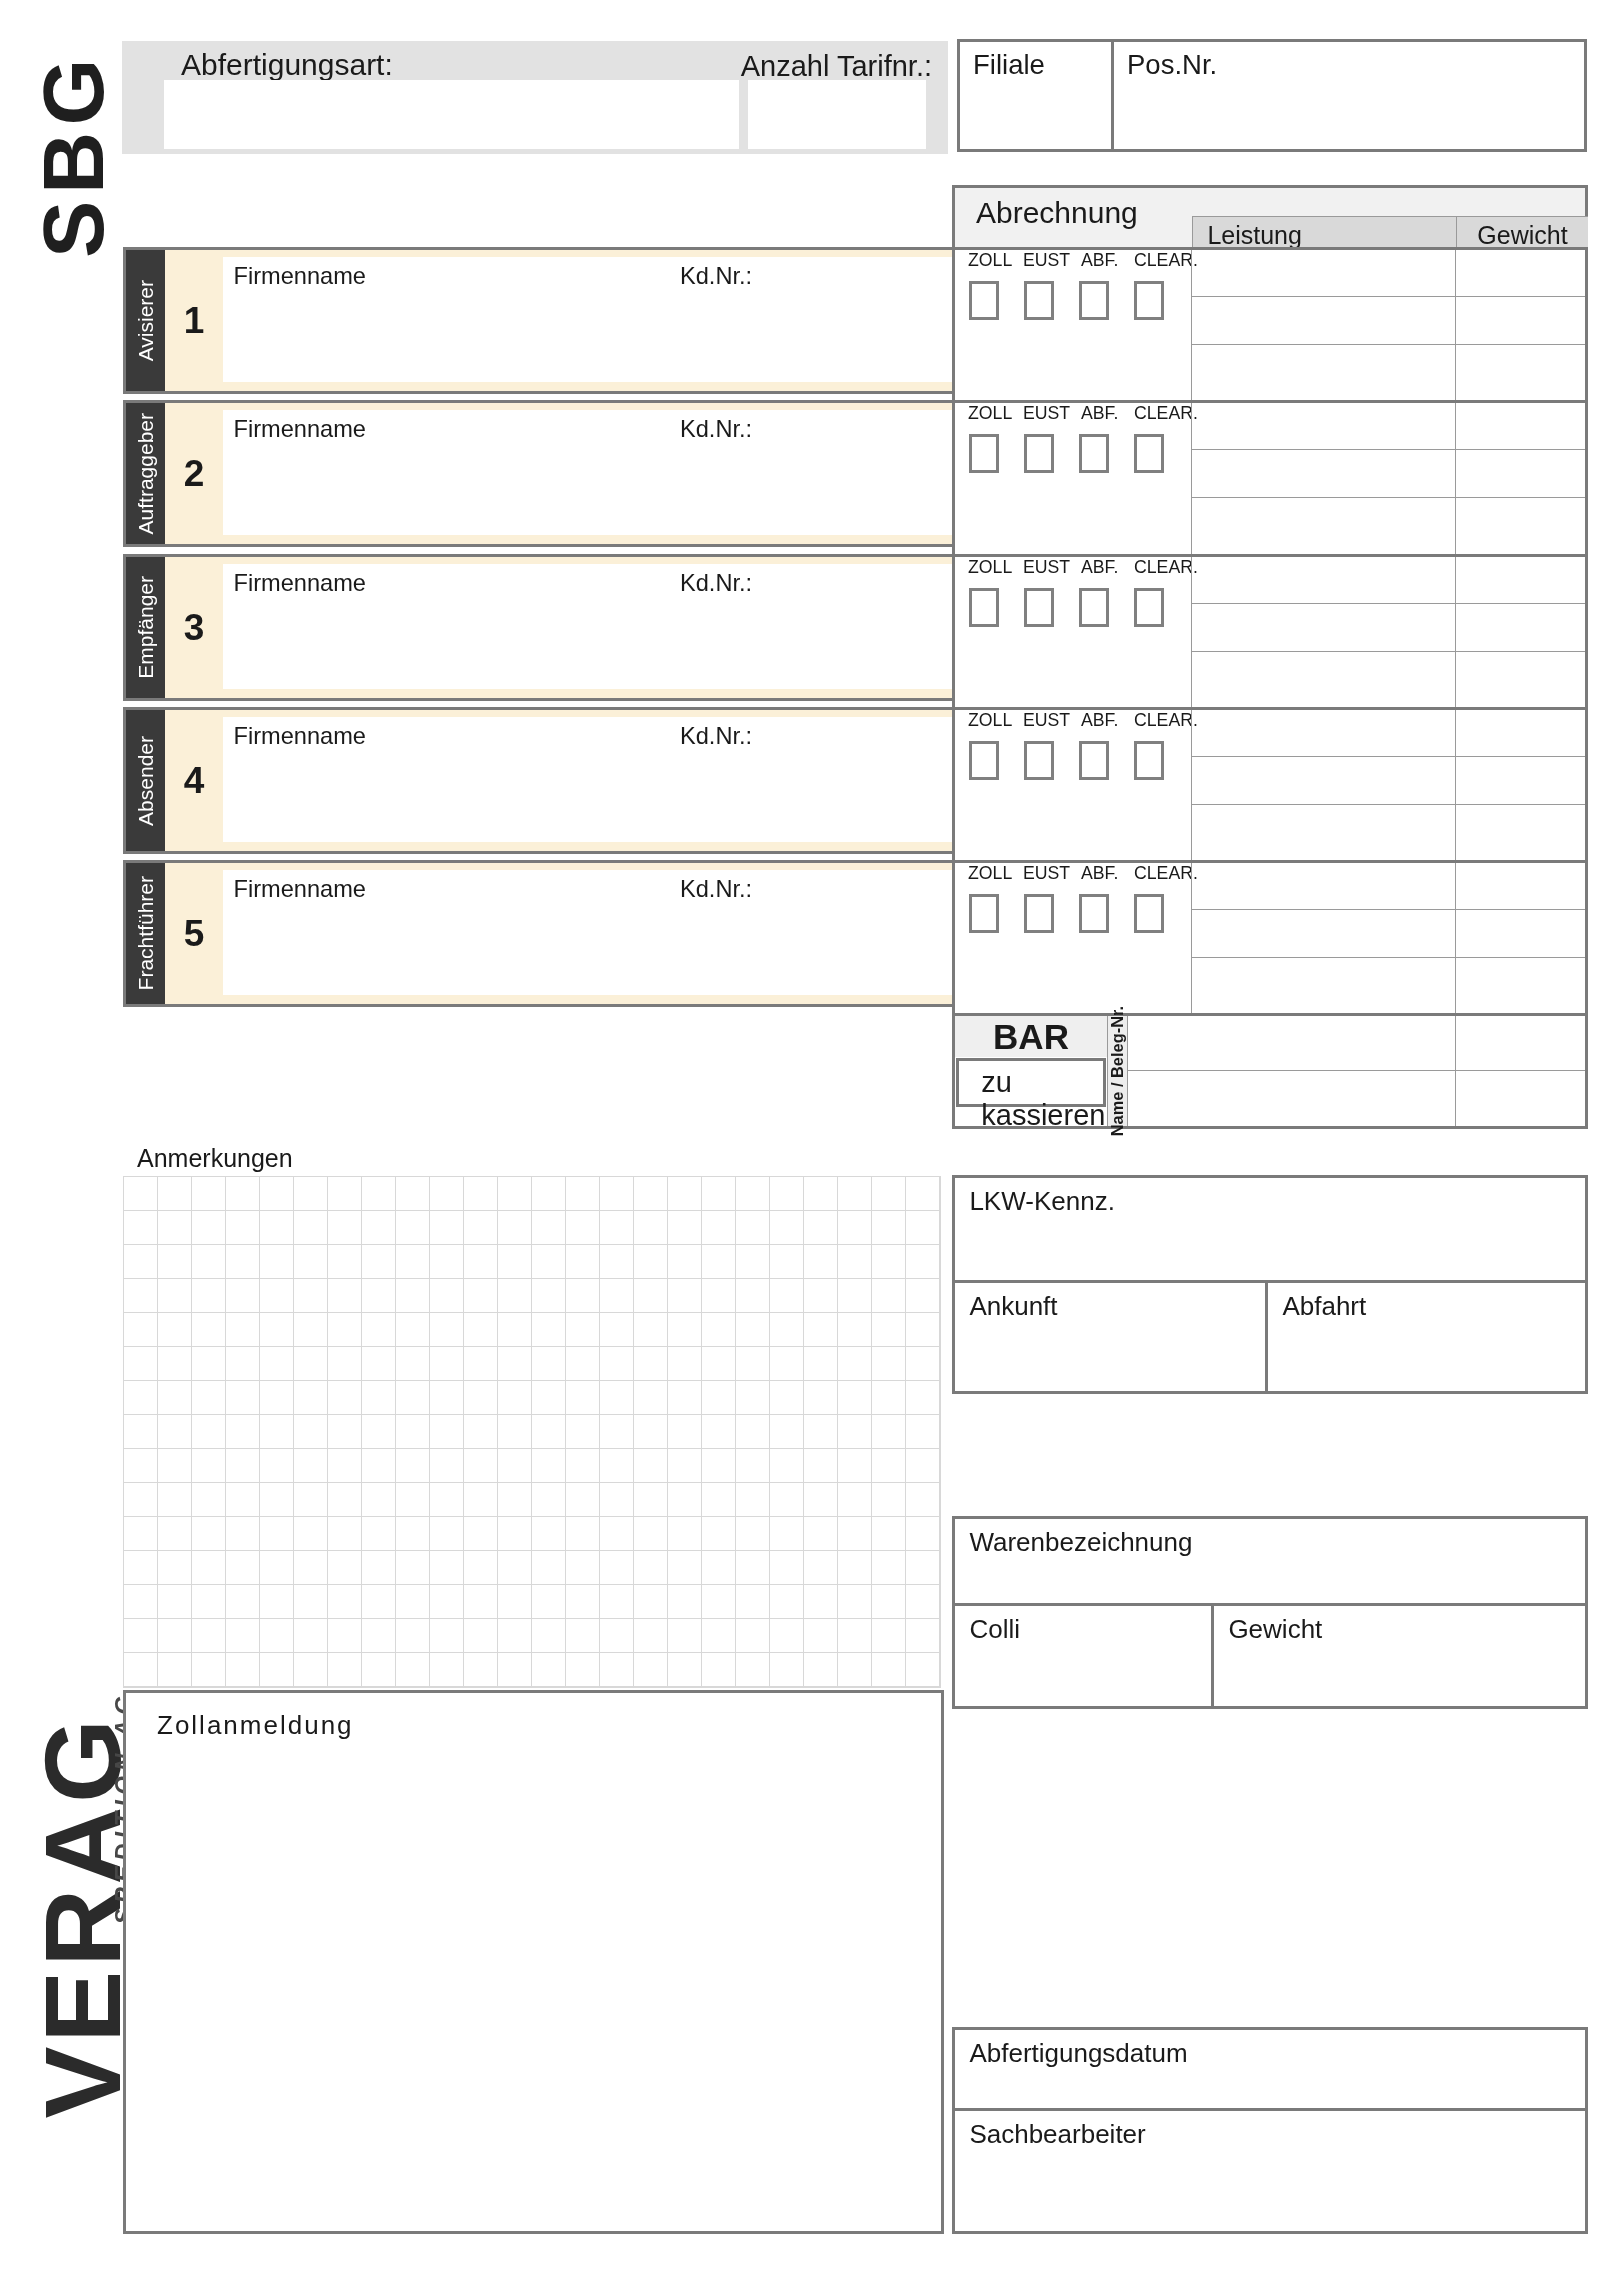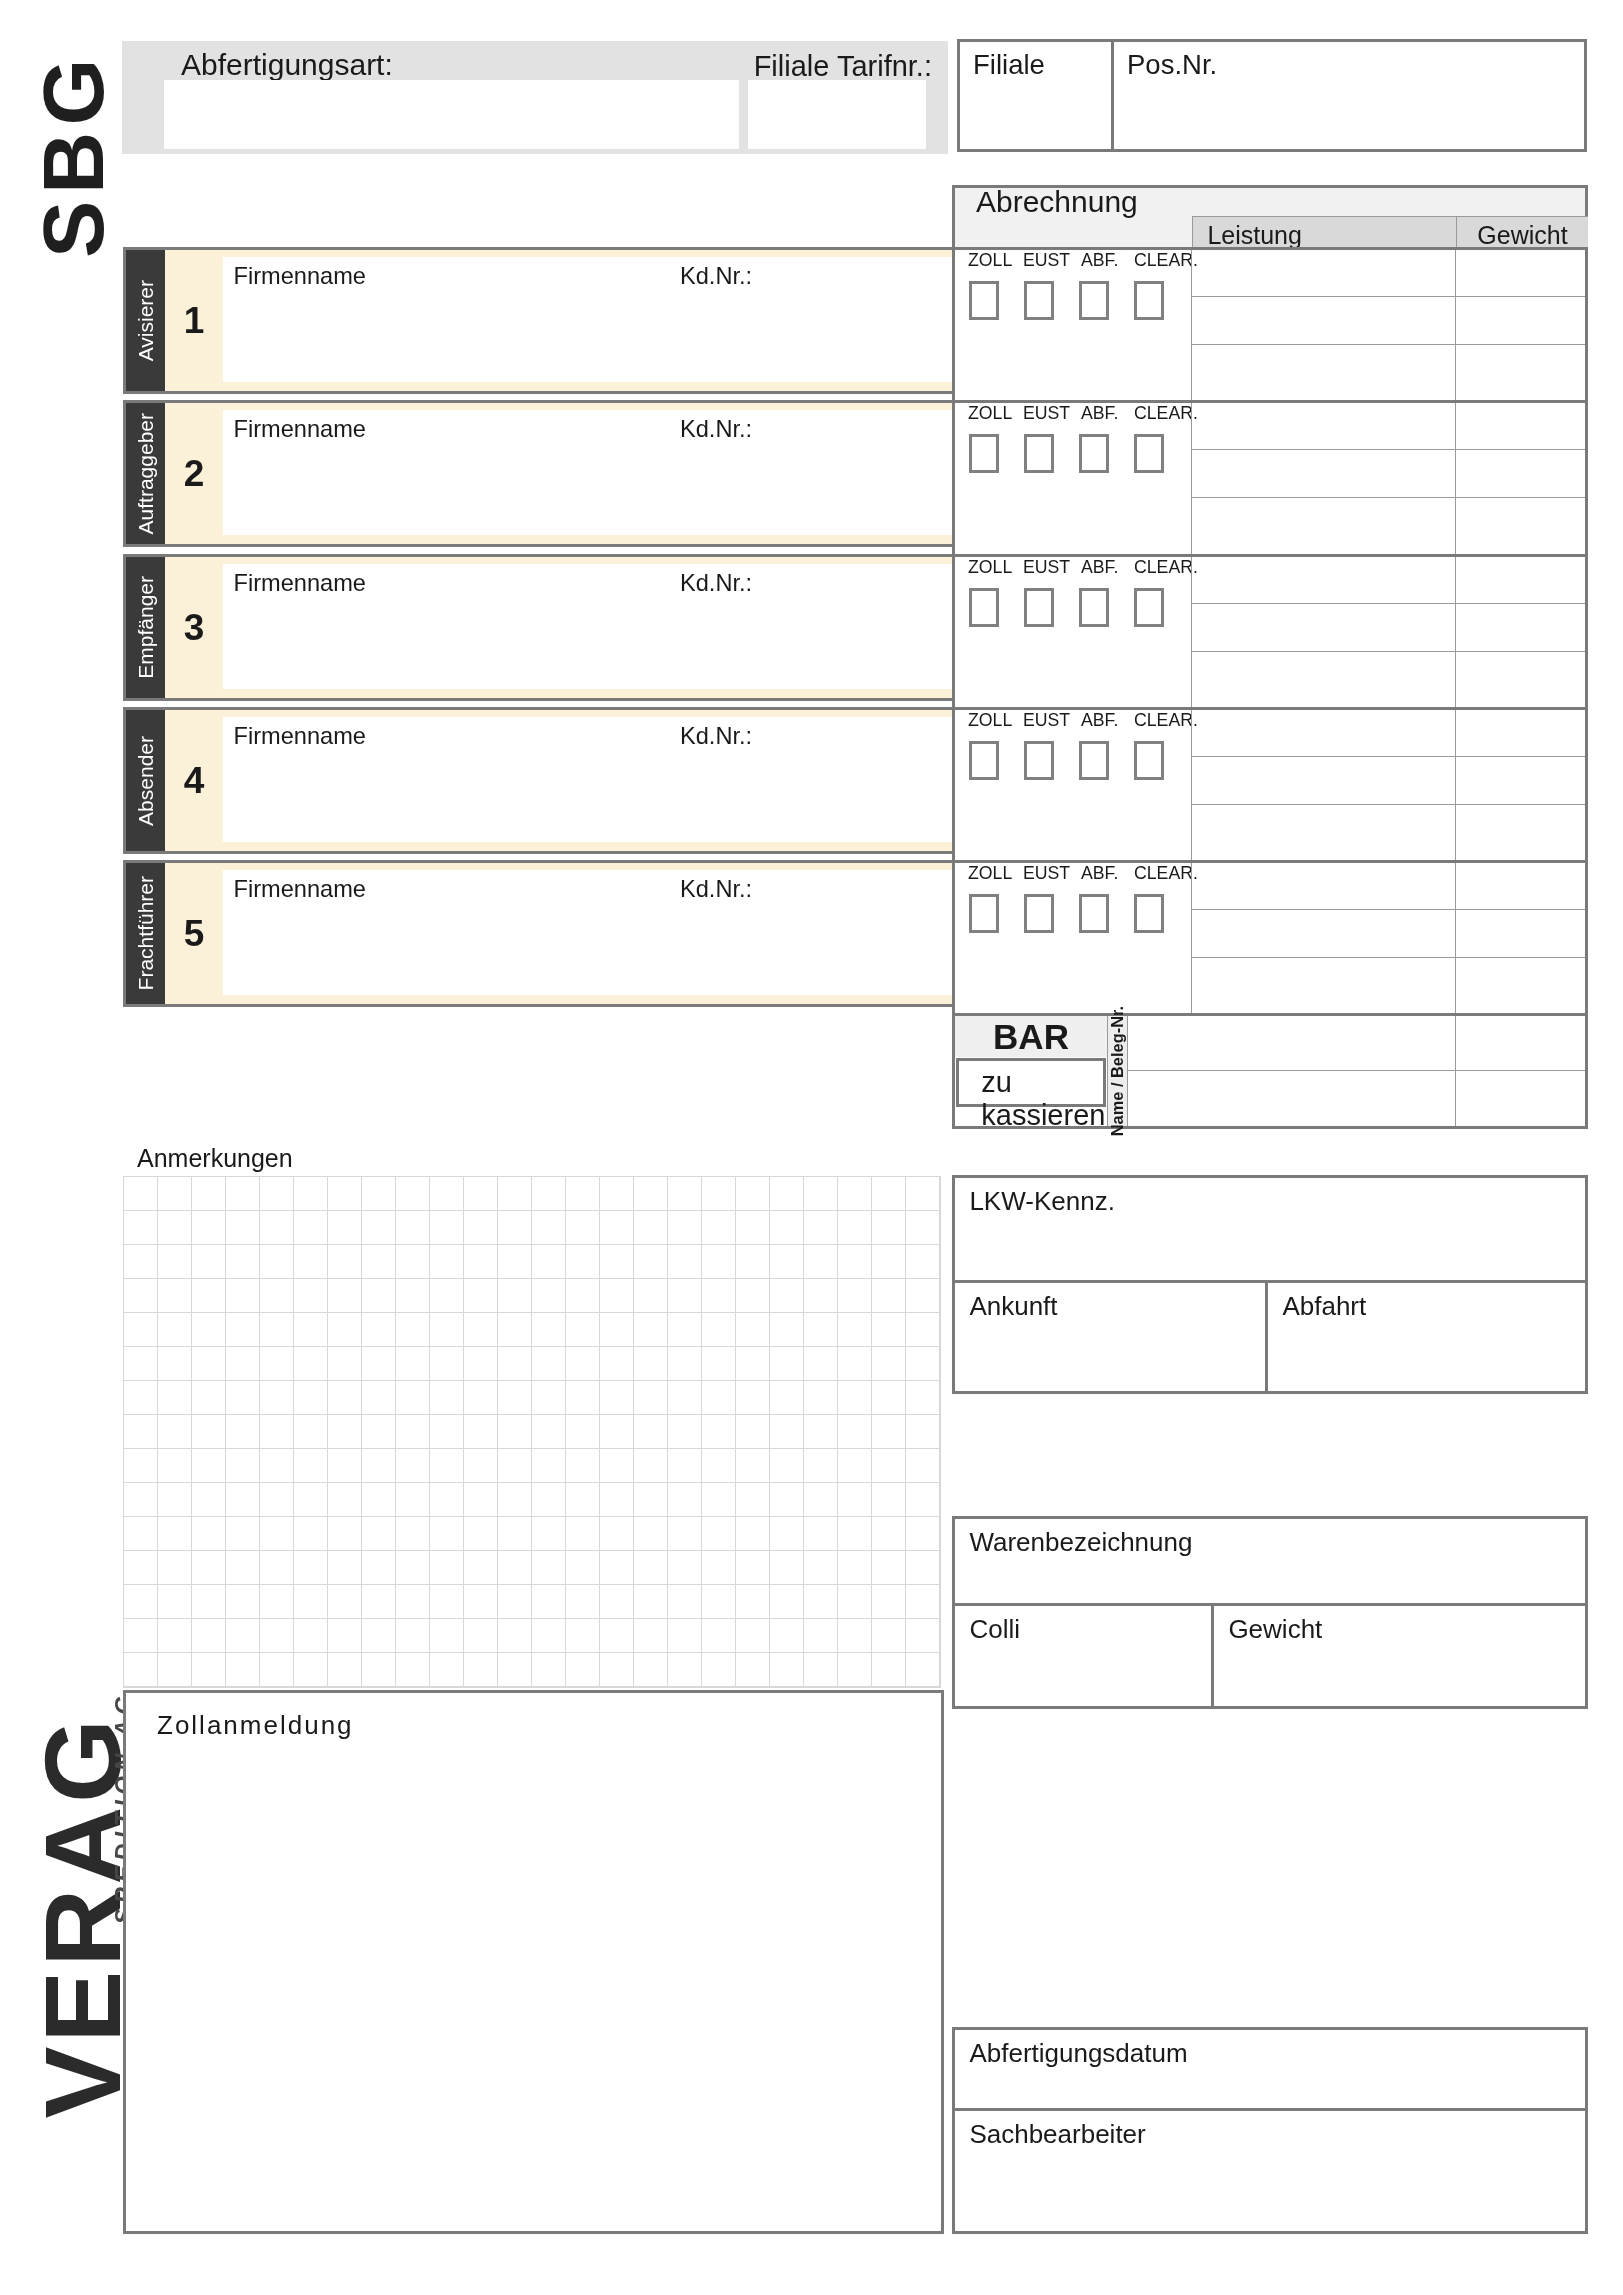--- a/index.html
+++ b/index.html
@@ -29,21 +29,21 @@
   .input-b { left:748px; top:80px; width:178px; height:69px; background:#fff; }
 
   .filiale-box { left:957px; top:39px; width:630px; height:113px;
     border:3.3px solid #7a7a7a; background:#fff; display:flex; }
   .filiale-cell { width:154px; border-right:3.3px solid #7a7a7a; padding:6.5px 0 0 13px; font-size:27.5px; }
   .posnr-cell { flex:1; padding:6.5px 0 0 13px; font-size:27.5px;border-radius:12px; }
 
   
   .abr-header { left:952px; top:185px; width:636px; height:66px;
     border:3.9px solid #7a7a7a; border-bottom:none; background:#f1f1f1; }
-  .abr-title { left:976px; top:185px; font-size:30px; }
+  .abr-title { left:976px; top:196px; font-size:30px; }
   .col-bar { left:1192px; top:216px; width:396px; height:35px; background:#d9d9d9;
     border-top:1.3px solid #9a9a9a; border-left:1.3px solid #9a9a9a; display:flex; }
   .col-leistung { flex:1; font-size:25px; padding:3.9px 0 0 14.4px; }
   .col-betrag { width:132px; border-left:1.3px solid #9a9a9a; font-size:25px;
     padding-top:3.9px; text-align:center; }
 
   .abr-row { left:952px; width:636px; height:187px; border:3.9px solid #7a7a7a; background:#fff; }
   .abr-row .v1 { position:absolute; left:236px; top:0; bottom:0; width:1.3px; background:#9a9a9a; }
   .abr-row .v2 { position:absolute; left:500px; top:0; bottom:0; width:1.3px; background:#9a9a9a; }
   .abr-row .h1 { position:absolute; left:236px; right:0; top:46px; height:1.3px; background:#9a9a9a; }
@@ -120,21 +120,21 @@
   </div>
   <div class="abs verag-logo">
     <span class="vtext">VERAG</span>
   </div>
   <div class="abs spedition-logo">
     <span class="vtext">SPEDITION AG</span>
   </div>
 
   <div class="abs band"></div>
   <div class="abs band-label-1">Abfertigungsart:</div>
-  <div class="abs band-label-2">Filiale Tarifnr.:</div>
+  <div class="abs band-label-2">Anzahl Tarifnr.:</div>
   <div class="abs input-a"></div>
   <div class="abs input-b"></div>
 
   <div class="abs filiale-box">
     <div class="filiale-cell">
       <span>Filiale</span>
     </div>
     <div class="posnr-cell">
       <span>Pos.Nr.</span>
     </div>

